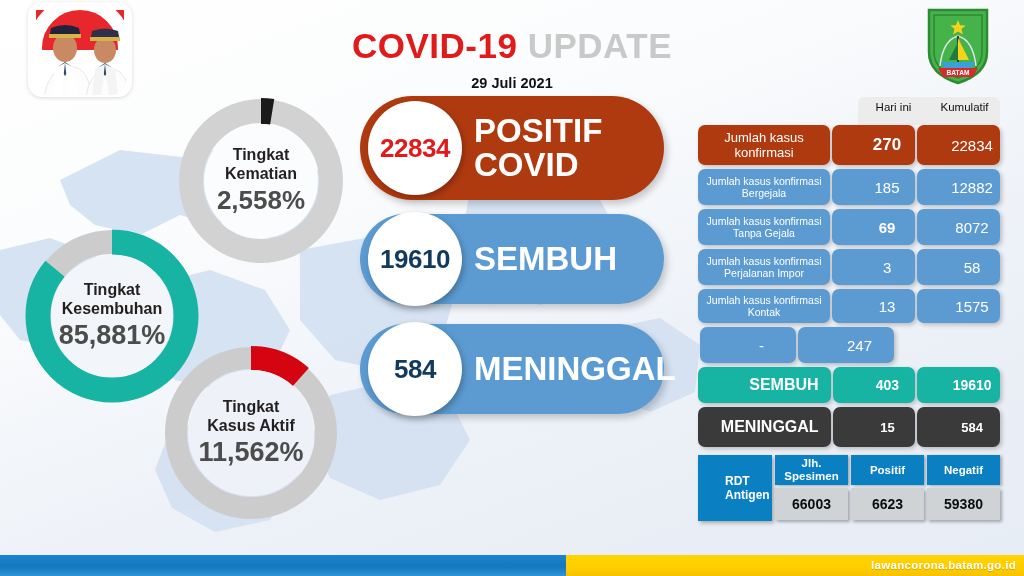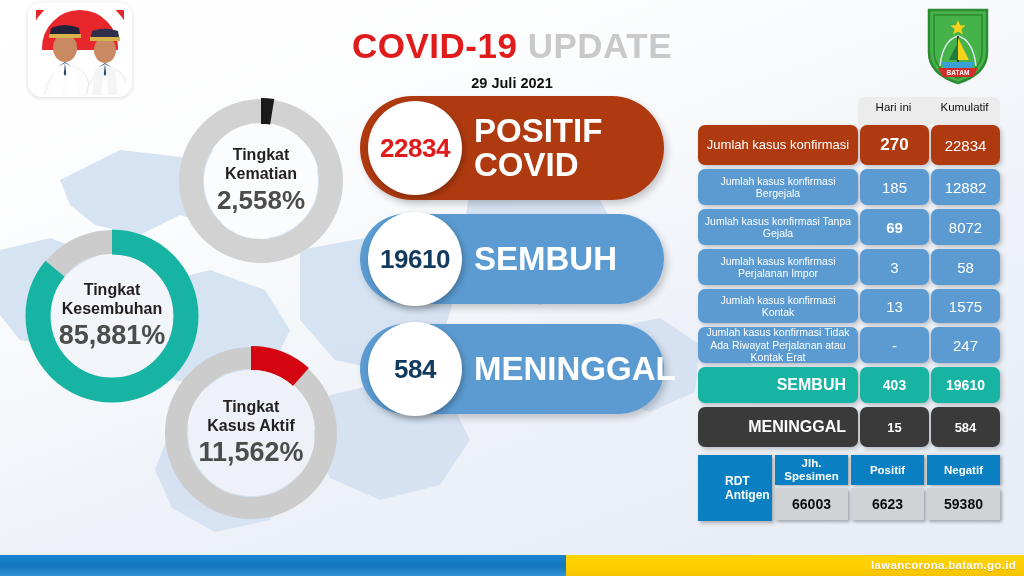--- a/index.html
+++ b/index.html
@@ -143,20 +143,21 @@
     padding: 0 6px;
     box-sizing: border-box;
     box-shadow: 2px 2px 4px rgba(0,0,0,0.22);
   }
   .srow-v {
     width: 69px; margin-left: 2px;
     border-radius: 7px;
     display: flex; align-items: center; justify-content: center;
     color: #ffffff; font-size: 15px;
     box-shadow: 2px 2px 4px rgba(0,0,0,0.22);
+    padding-left: 27px;
   }
   .srow.big .srow-label { font-size: 16px; font-weight: bold; justify-content: flex-end; padding-right: 12px; }
   .srow.r0 .srow-label, .srow.r0 .srow-v { background: #b03a10; }
   .srow.r0 .srow-label { font-size: 13px; }
   .srow.r0 .srow-v.today { font-weight: bold; font-size: 17px; }
   .srow.blue .srow-label, .srow.blue .srow-v { background: #5b9bd1; }
   .srow.teal .srow-label, .srow.teal .srow-v { background: #17b3a3; }
   .srow.dark .srow-label, .srow.dark .srow-v { background: #3a3a3a; }
   .srow.teal .srow-v { font-size: 14px; font-weight: bold; }
   .srow.dark .srow-v { font-size: 13px; font-weight: bold; }
@@ -394,21 +395,20 @@
       <div class="srow-v">58</div>
     </div>
 
     <div class="srow blue" style="height:34px;">
       <div class="srow-label">Jumlah kasus konfirmasi Kontak</div>
       <div class="srow-v">13</div>
       <div class="srow-v">1575</div>
     </div>
 
     <div class="srow blue" style="height:36px;">
-      <div class="srow-label">Jumlah kasus konfirmasi Tidak Ada Riwayat Perjalanan atau Kontak Erat</div>
       <div class="srow-v">-</div>
       <div class="srow-v">247</div>
     </div>
 
     <div class="srow teal big" style="height:36px;">
       <div class="srow-label">SEMBUH</div>
       <div class="srow-v">403</div>
       <div class="srow-v">19610</div>
     </div>
 

